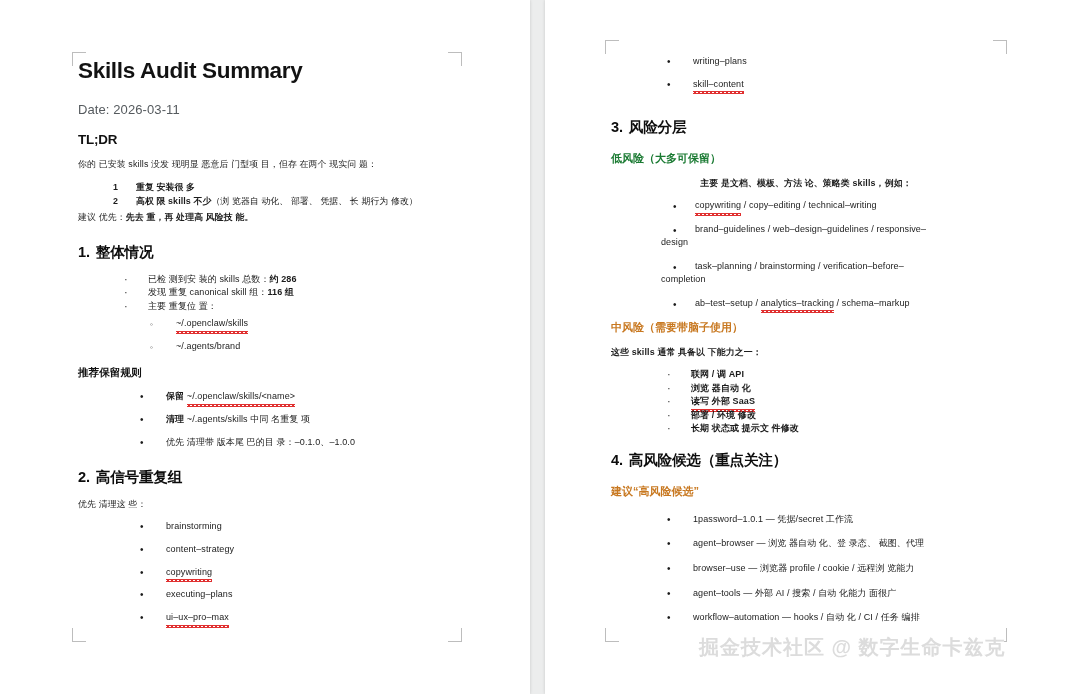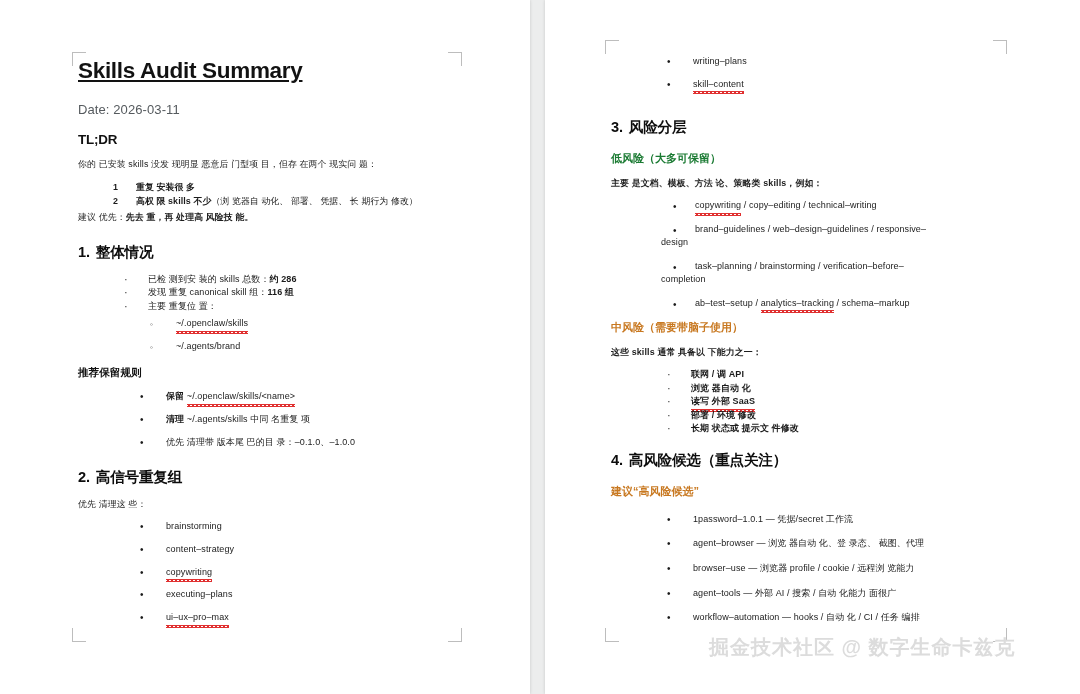--- a/index.html
+++ b/index.html
@@ -79,21 +79,20 @@
   .doc-1 { left: 78px; width: 372px; top: 58px; }
   .doc-2 { left: 66px; width: 390px; top: 55px; }
 
   h1.title {
     font-size: 22.5px;
     font-weight: bold;
     letter-spacing: -0.3px;
     margin: 0 0 16px 0;
     line-height: 1.15;
     color: #121212;
-    text-decoration: underline;
   }
   .date-line {
     font-size: 13px;
     color: #555a5e;
     margin: 18px 0 15px 0;
     letter-spacing: 0.1px;
   }
   h2.h2 {
     font-size: 13.4px;
     font-weight: bold;
@@ -211,21 +210,21 @@
       linear-gradient(45deg, transparent 40%, #e03030 40%, #e03030 60%, transparent 60%),
       linear-gradient(-45deg, transparent 40%, #e03030 40%, #e03030 60%, transparent 60%);
     background-size: 4px 3px;
     background-repeat: repeat-x;
     pointer-events: none;
   }
 
   
   .watermark {
     position: absolute;
-    left: 164px;
+    left: 154px;
     top: 634px;
     font-size: 20px;
     font-weight: bold;
     color: #dcdcdc;
     letter-spacing: 1px;
     white-space: nowrap;
     text-shadow: 0 1px 0 rgba(255,255,255,0.9);
     pointer-events: none;
   }
 </style>
@@ -365,21 +364,21 @@
             <span class="sq">skill–content</span>
           </li>
         </ul>
 
         <h2 class="numbered" style="margin-top:27px;">
           <span class="num">3.</span><span>风险分层</span>
         </h2>
 
         <h3 class="colored" style="color:#1a7a32;">低风险（大多可保留）</h3>
 
-        <p class="para b" style="font-weight:bold;">主要 是文档、模板、方法 论、策略类 skills，例如：</p>
+        <p class="para b" style="font-weight:bold;text-align:center;">主要 是文档、模板、方法 论、策略类 skills，例如：</p>
 
         <ul class="bul hang">
           <li>
             <span class="dot">•</span>
             <span class="sq">copywriting</span><span> / copy–editing / technical–writing</span>
           </li>
           <li>
             <span class="dot">•</span>
             <span>brand–guidelines / web–design–guidelines / responsive–</span><br>
             <span class="wrapline">design</span>

